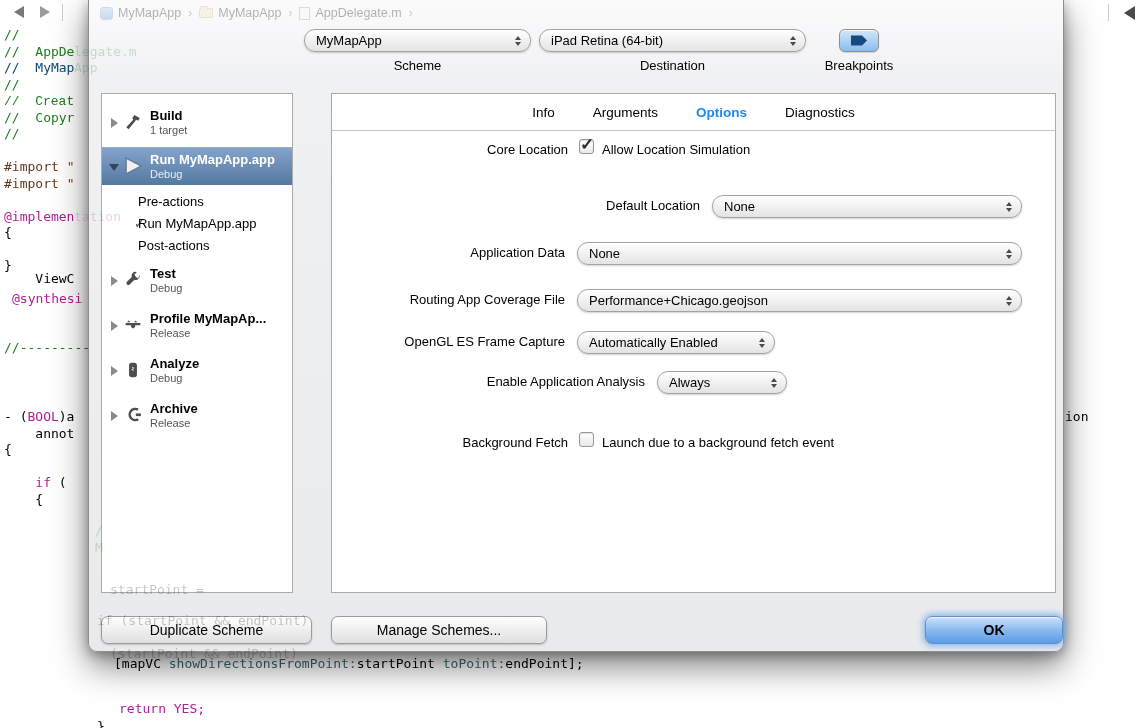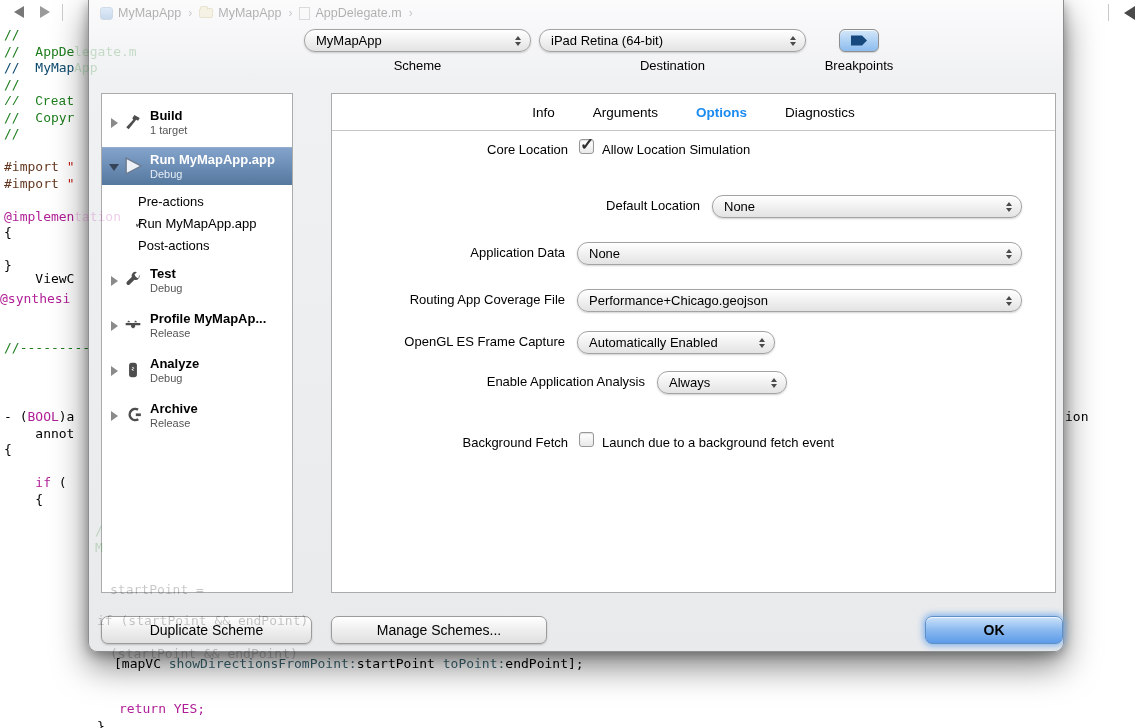--- a/index.html
+++ b/index.html
@@ -98,21 +98,21 @@
     <div class="code-line" style="left: 4px; top: 76px;"><span style="color: rgb(30, 126, 30);">//</span></div>
     <div class="code-line" style="left: 4px; top: 92px;"><span style="color: rgb(30, 126, 30); font-family: Liberation Mono, monospace;">//  Creat</span></div>
     <div class="code-line" style="left: 4px; top: 109px;"><span style="color: rgb(30, 126, 30);">//  Copyr</span></div>
     <div class="code-line" style="left: 4px; top: 125px;"><span style="color: rgb(30, 126, 30);">//</span></div>
     <div class="code-line" style="left: 4px; top: 158px;"><span style="color: rgb(100, 56, 32);">#import </span><span style="color: rgb(196, 26, 22);">"</span></div>
     <div class="code-line" style="left: 4px; top: 175px;"><span style="color: rgb(100, 56, 32);">#import </span><span style="color: rgb(196, 26, 22);">"</span></div>
     <div class="code-line" style="left: 4px; top: 208px;"><span style="color: rgb(176, 31, 151);">@implemen</span></div>
     <div class="code-line" style="left: 4px; top: 224px;"><span style="color: rgb(0, 0, 0);">{</span></div>
     <div class="code-line" style="left: 4px; top: 241px; margin-top: 29px;"><span style="color: rgb(0, 0, 0);">    ViewC</span></div>
     <div class="code-line" style="left: 4px; top: 257px;"><span style="color: rgb(0, 0, 0);">}</span></div>
-    <div class="code-line" style="left: 0; top: 290px;"><span style="color: rgb(176, 31, 151);">@synthesi</span></div>
+    <div class="code-line" style="left: 12px; top: 290px;"><span style="color: rgb(176, 31, 151);">@synthesi</span></div>
     <div class="code-line" style="left: 4px; top: 339px;"><span style="color: rgb(30, 126, 30);">//------------</span></div>
     <div class="code-line" style="left: 4px; top: 408px;"><span style="color: rgb(0, 0, 0);">- (</span><span style="color: rgb(176, 31, 151);">BOOL</span><span style="color: rgb(0, 0, 0);">)a</span></div>
     <div class="code-line" style="left: 1065px; top: 408px;"><span style="color: rgb(0, 0, 0);">ion</span></div>
     <div class="code-line" style="left: 4px; top: 425px;"><span style="color: rgb(0, 0, 0);">    annot</span></div>
     <div class="code-line" style="left: 4px; top: 441px;"><span style="color: rgb(0, 0, 0);">{</span></div>
     <div class="code-line" style="left: 4px; top: 474px;"><span style="color: rgb(0, 0, 0);">    </span><span style="color: rgb(176, 31, 151);">if</span><span style="color: rgb(0, 0, 0);"> (</span></div>
     <div class="code-line" style="left: 4px; top: 491px;"><span style="color: rgb(0, 0, 0);">    {</span></div>
     <div class="code-line" style="left: 114px; top: 655px;"><span style="color: rgb(0, 0, 0);">[mapVC </span><span style="color: rgb(61, 104, 116); margin-top: 32px;">showDirectionsFromPoint:</span><span style="color: rgb(0, 0, 0);">startPoint </span><span style="color: rgb(61, 104, 116);">toPoint:</span><span style="color: rgb(0, 0, 0);">endPoint];</span></div>
     <div class="code-line" style="left: 119px; top: 700px;"><span style="color: rgb(176, 31, 151);">return YES;</span></div>
     <div class="code-line" style="left: 97px; top: 718px;"><span style="color: rgb(0, 0, 0);">}</span></div>

